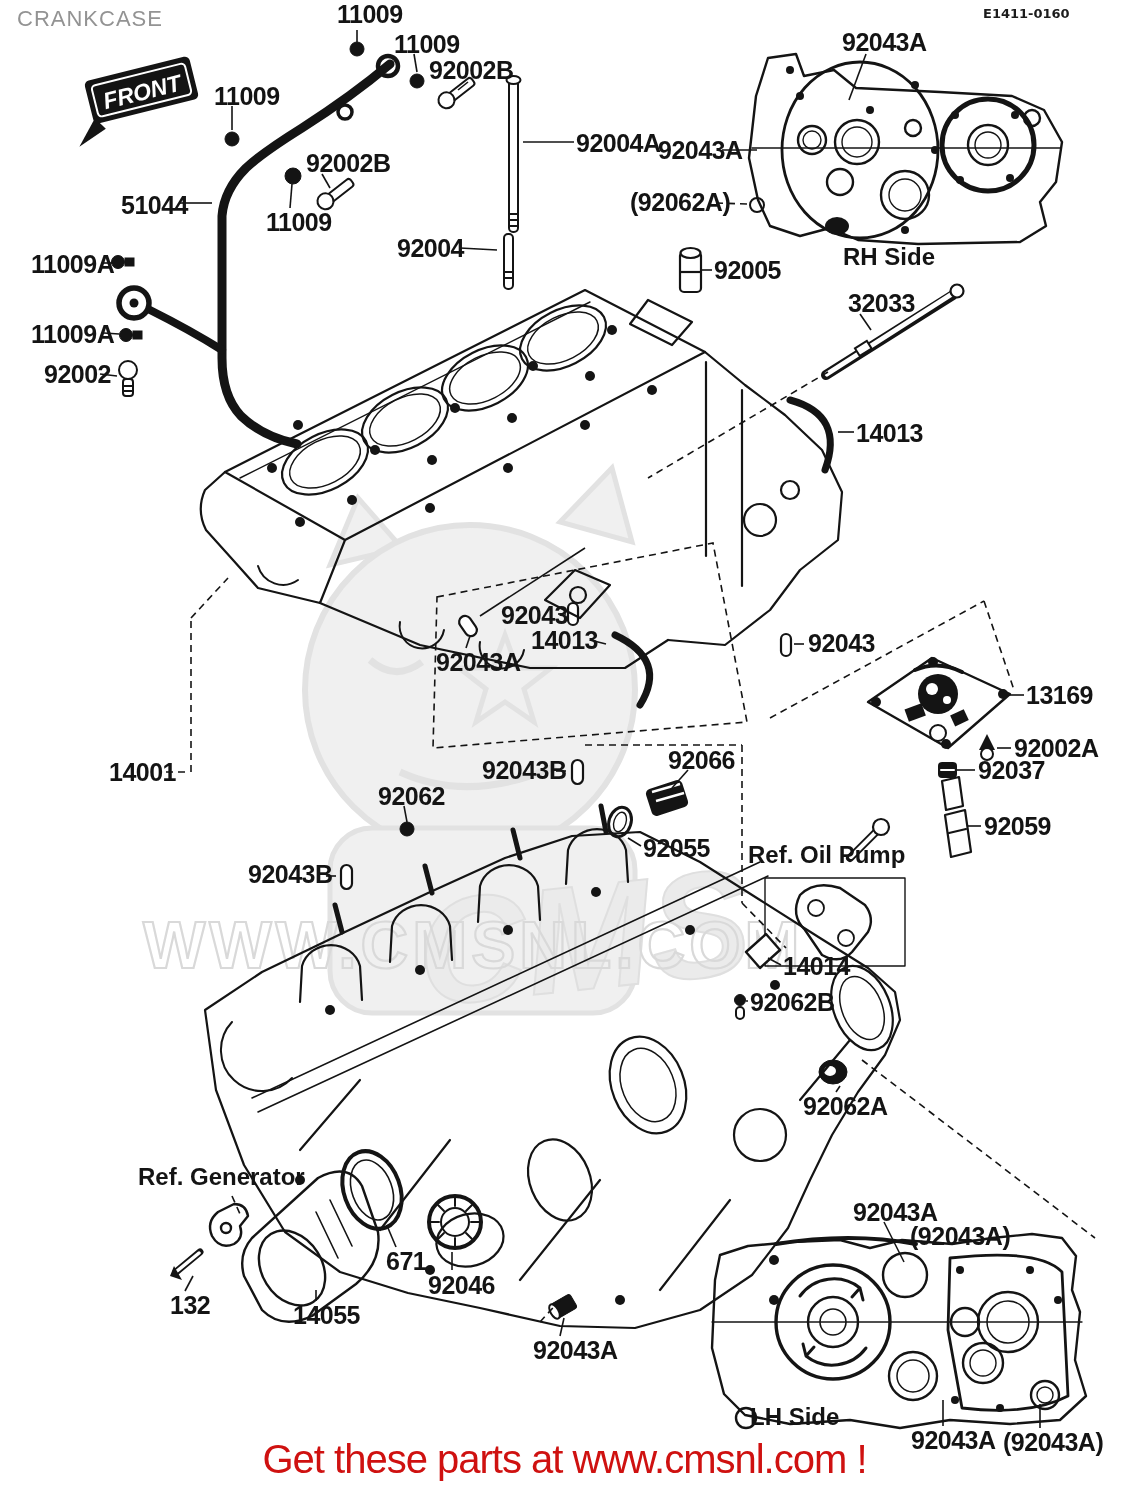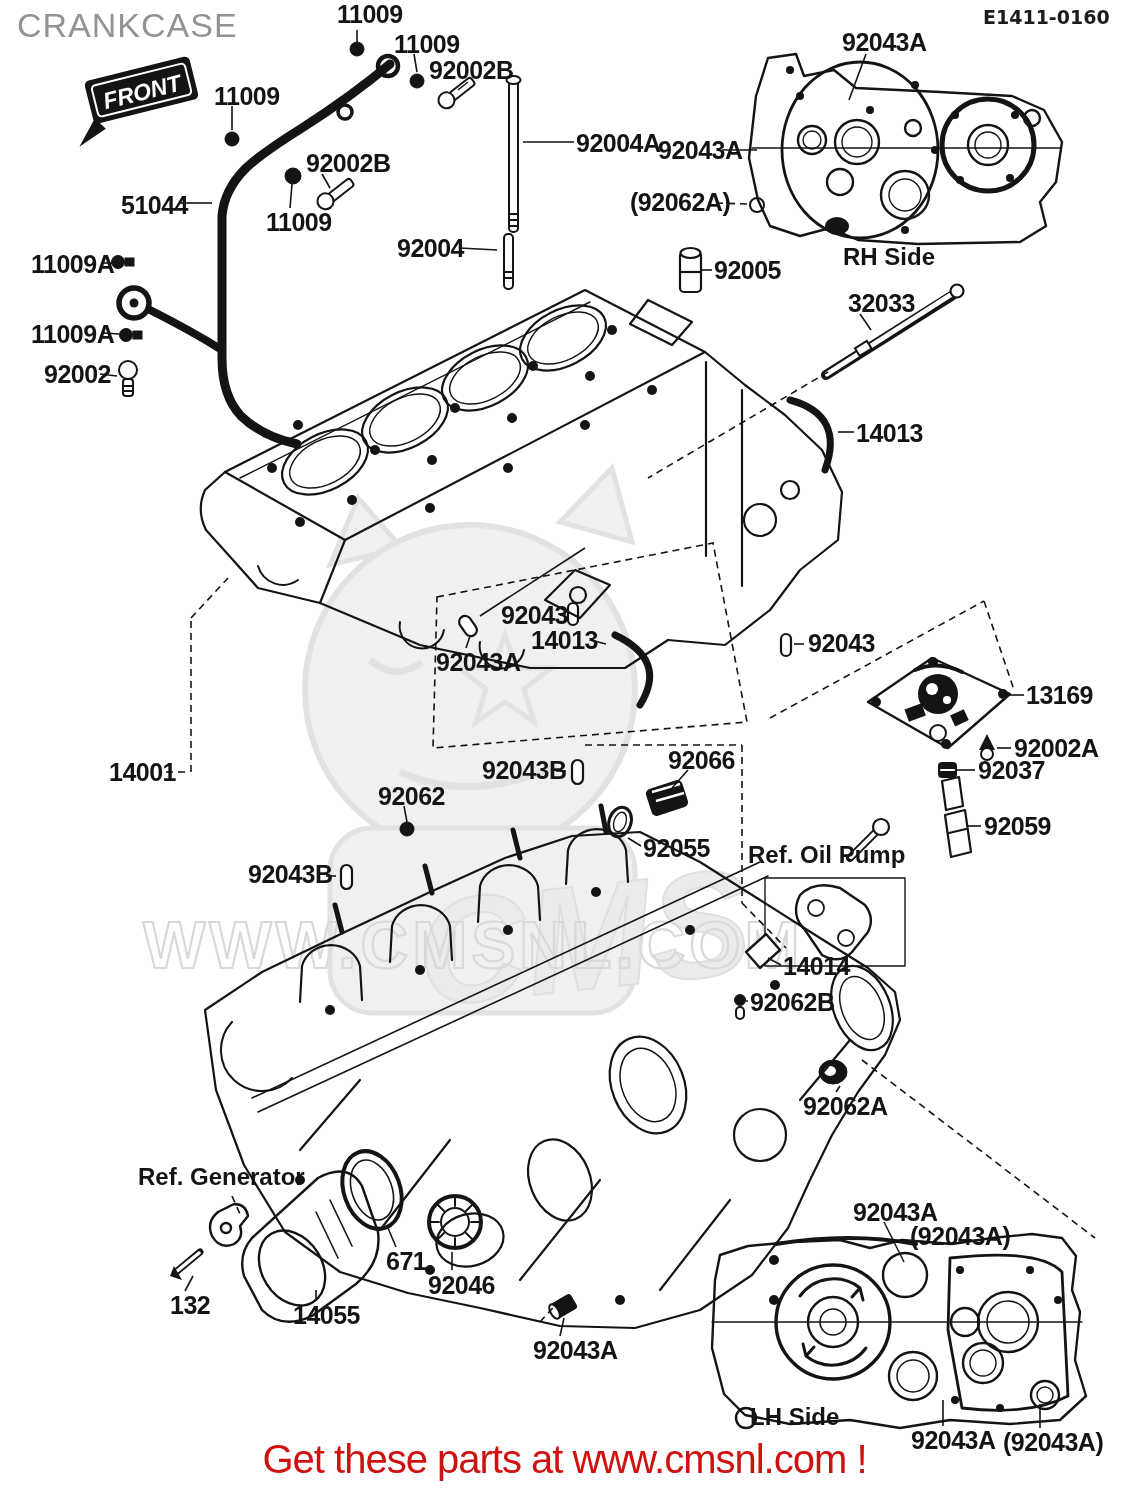--- a/index.html
+++ b/index.html
@@ -1,19 +1,19 @@
 <!DOCTYPE html>
 <html><head>
 <meta charset="utf-8">
 <style>
   html,body{margin:0;padding:0;background:#fff;}
   #canvas{position:relative;width:1129px;height:1500px;background:#ffffff;overflow:hidden;
           font-family:"Liberation Sans",sans-serif;}
-  #page-title{position:absolute;left:17px;top:6px;font-size:34px;letter-spacing:1px;color:#939393;}
-  #doc-code{position:absolute;left:983px;top:6px;font-size:19px;font-weight:700;color:#1c1c1c;
+  #page-title{position:absolute;left:17px;top:6px;font-size:22px;letter-spacing:1px;color:#939393;}
+  #doc-code{position:absolute;left:983px;top:6px;font-size:13px;font-weight:700;color:#1c1c1c;
             font-family:"DejaVu Sans",sans-serif;filter:blur(.4px);}
   #footer-text{position:absolute;left:50%;transform:translateX(-50%);top:1437px;font-size:40px;
                letter-spacing:-1px;white-space:nowrap;}
   svg{position:absolute;left:0;top:0;}
   .part-label{font:700 25px "Liberation Sans",sans-serif;letter-spacing:-0.5px;fill:#141414;}
   .section-label{font:700 24px "Liberation Sans",sans-serif;fill:#141414;}
   .leader{stroke:#141414;stroke-width:1.6;}
   .leader.dash{stroke-dasharray:7 5;}
   .ln{stroke:#141414;fill:none;stroke-linecap:round;stroke-linejoin:round;}
   .dashln{stroke:#141414;fill:none;stroke-width:1.6;stroke-dasharray:7 5;}

